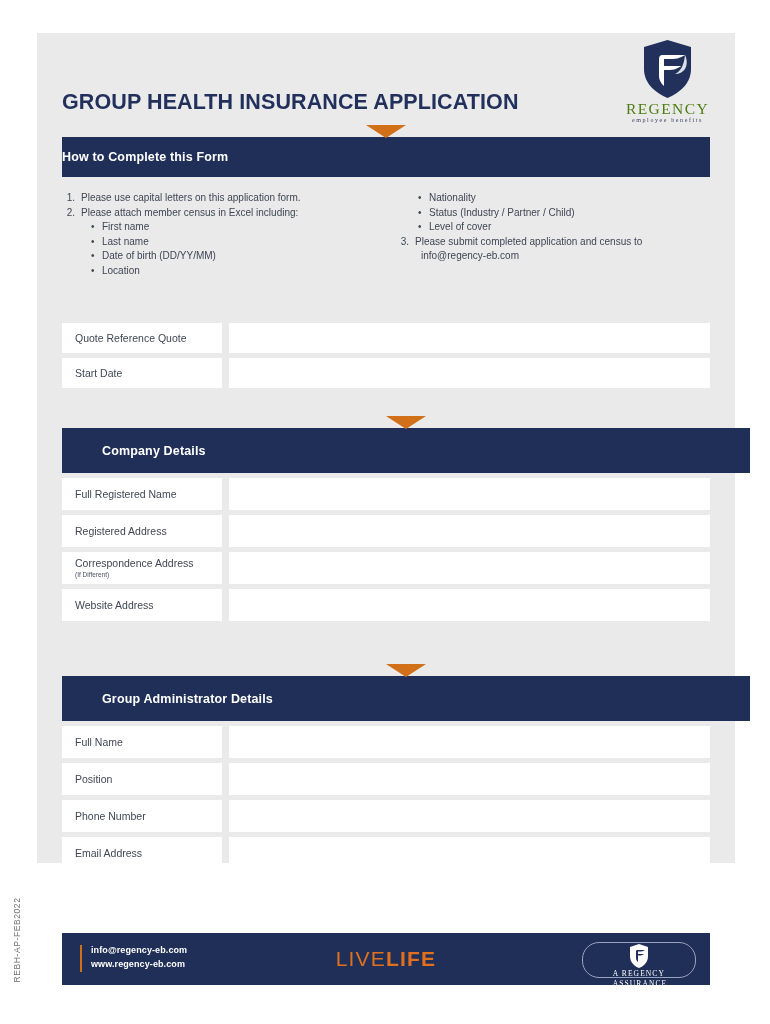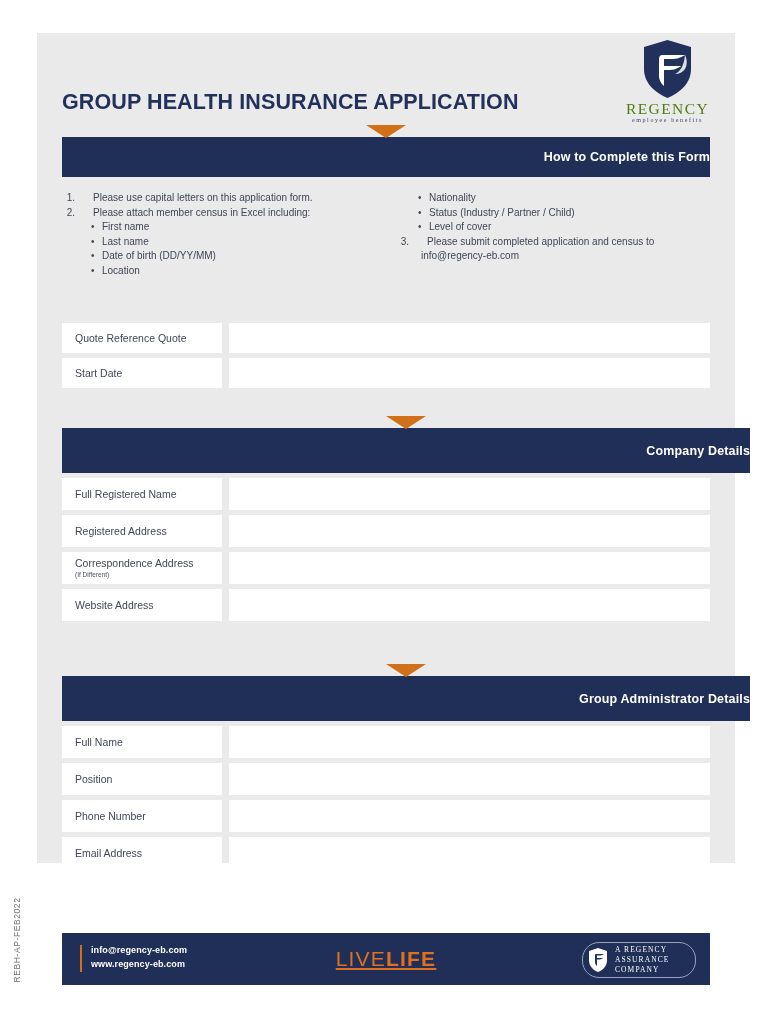--- a/index.html
+++ b/index.html
@@ -37,21 +37,21 @@
   }
   .logo-sub{
     position:absolute;left:0;top:79px;width:105px;text-align:center;
     font-family:"Liberation Serif",serif;font-size:6px;letter-spacing:1.6px;color:#3a4466;
   }
 
   
   .section{position:absolute;left:25px;width:648px;}
   .sbar{
     position:relative;width:100%;height:40px;background:#1f2f57;
-    display:flex;align-items:center;justify-content:flex-end;
+    display:flex;align-items:center;justify-content:flex-start;
   }
   .sbar .stitle{
     font-size:12.5px;font-weight:bold;color:#ffffff;letter-spacing:.15px;
   }
   .notch{
     position:absolute;left:50%;top:-12px;margin-left:-20px;
     width:0;height:0;border-left:20px solid transparent;border-right:20px solid transparent;
     border-top:13px solid #d2701a;
   }
   .sbar.tall{height:45px;padding-left:40px;}
@@ -74,47 +74,47 @@
     position:absolute;left:25px;width:648px;
     display:flex;gap:0;padding-top:7px;box-sizing:border-box;
   }
   .icol{width:50%;box-sizing:border-box;}
   .icol.left{padding-left:2px;}
   .icol.right{padding-left:12px;}
   .inum{
     display:flex;font-size:10px;color:#3f4654;line-height:1.45;margin-bottom:0px;
   }
   .inum .n{width:17px;flex:none;text-align:right;padding-right:6px;box-sizing:border-box;}
-  .inum .t{flex:1;margin-left:12px;}
+  .inum .t{flex:1;}
   .ibul{
     display:flex;font-size:10px;color:#3f4654;line-height:1.45;padding-left:27px;
   }
   .ibul .b{width:11px;flex:none;}
   .ibul.r{padding-left:20px;}
   .icont{padding-left:23px;font-size:10px;color:#3f4654;line-height:1.45;}
 
   
   .footer{
     position:absolute;left:25px;top:900px;width:648px;height:52px;background:#1f2f57;
   }
   .fcontact{position:absolute;left:18px;top:11px;padding-left:11px;}
   .fcontact:before{
     content:"";position:absolute;left:0;top:1px;width:2px;height:27px;background:#d2701a;
   }
   .fcontact .fline{font-size:9px;font-weight:bold;color:#ffffff;line-height:1.55;letter-spacing:.1px;}
   .flive{
     position:absolute;left:0;top:0;width:648px;height:52px;
     display:flex;align-items:center;justify-content:center;pointer-events:none;
   }
-  .flive .lw{font-size:21px;color:#e0701e;letter-spacing:1.2px;font-weight:400;text-decoration:underline;}
+  .flive .lw{font-size:21px;color:#e0701e;letter-spacing:1.2px;font-weight:400;}
   .flive .lw b{font-weight:bold;}
   .fbadge{
     position:absolute;right:14px;top:9px;width:112px;height:34px;
     border:1px solid #9aa3bd;border-radius:17px;
-    display:flex;align-items:center;
+    display:flex;align-items:center;flex-direction:column;
   }
   .fbadge .bshield{width:30px;flex:none;display:flex;justify-content:center;align-items:center;}
   .fbadge .btxt{
     flex:1;font-family:"Liberation Serif",serif;color:#ffffff;
     font-size:7.5px;line-height:1.35;letter-spacing:1.1px;text-align:left;padding-left:2px;
   }
 </style>
 </head>
 <body>
 

